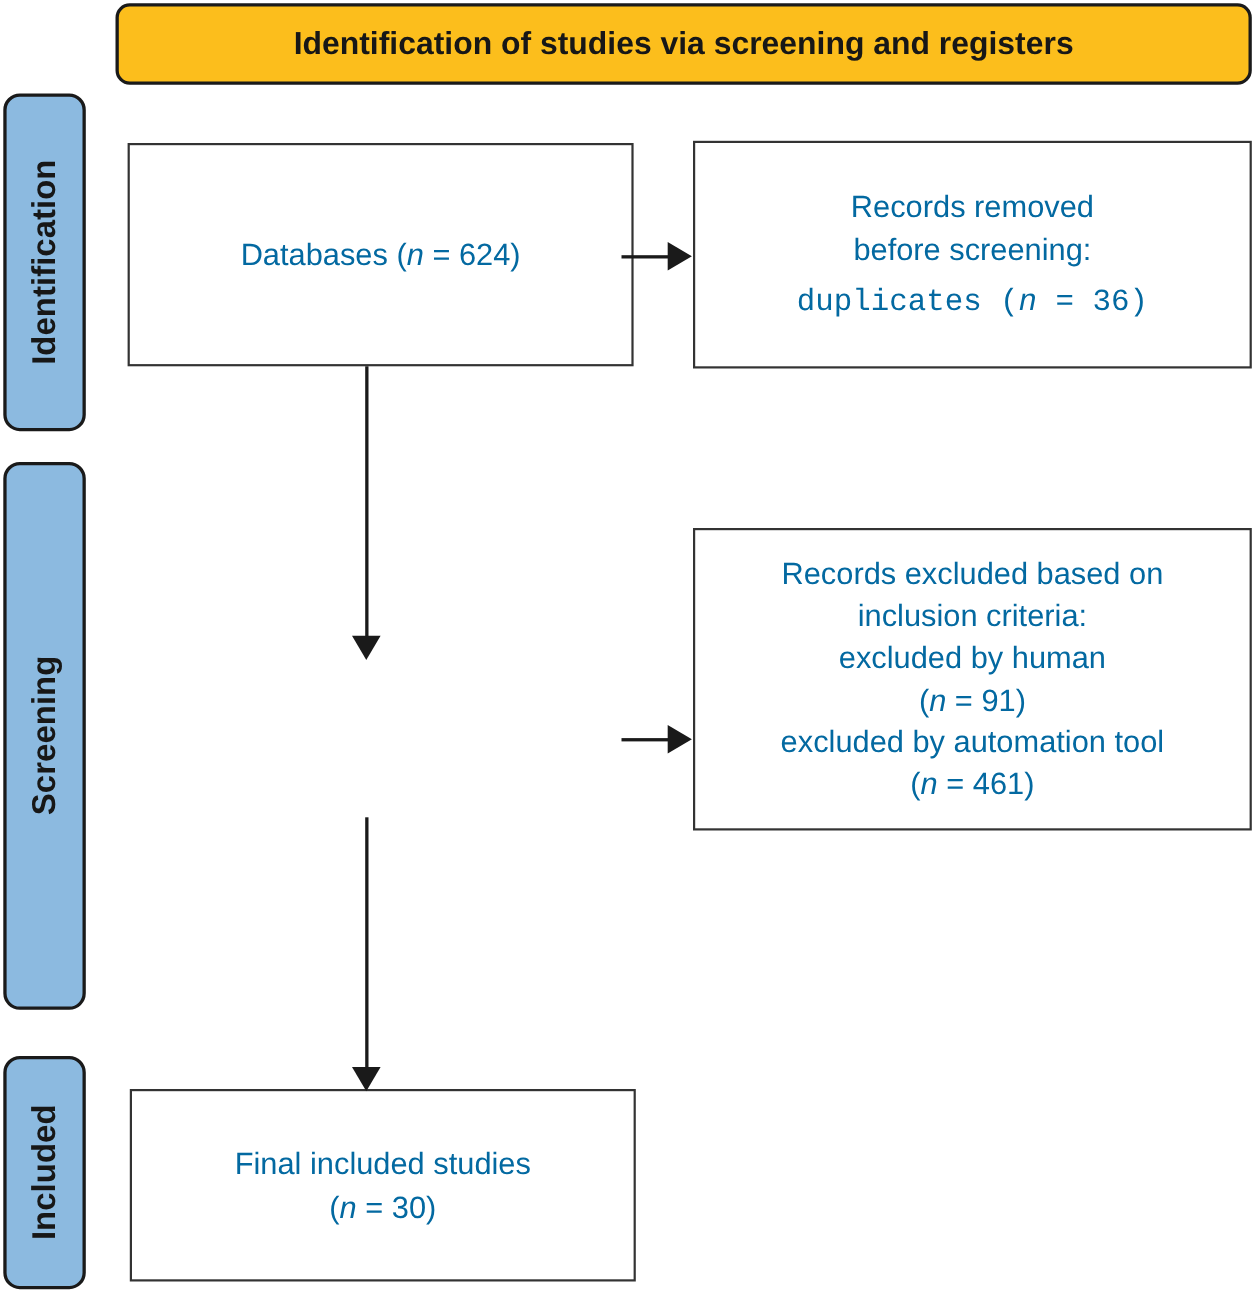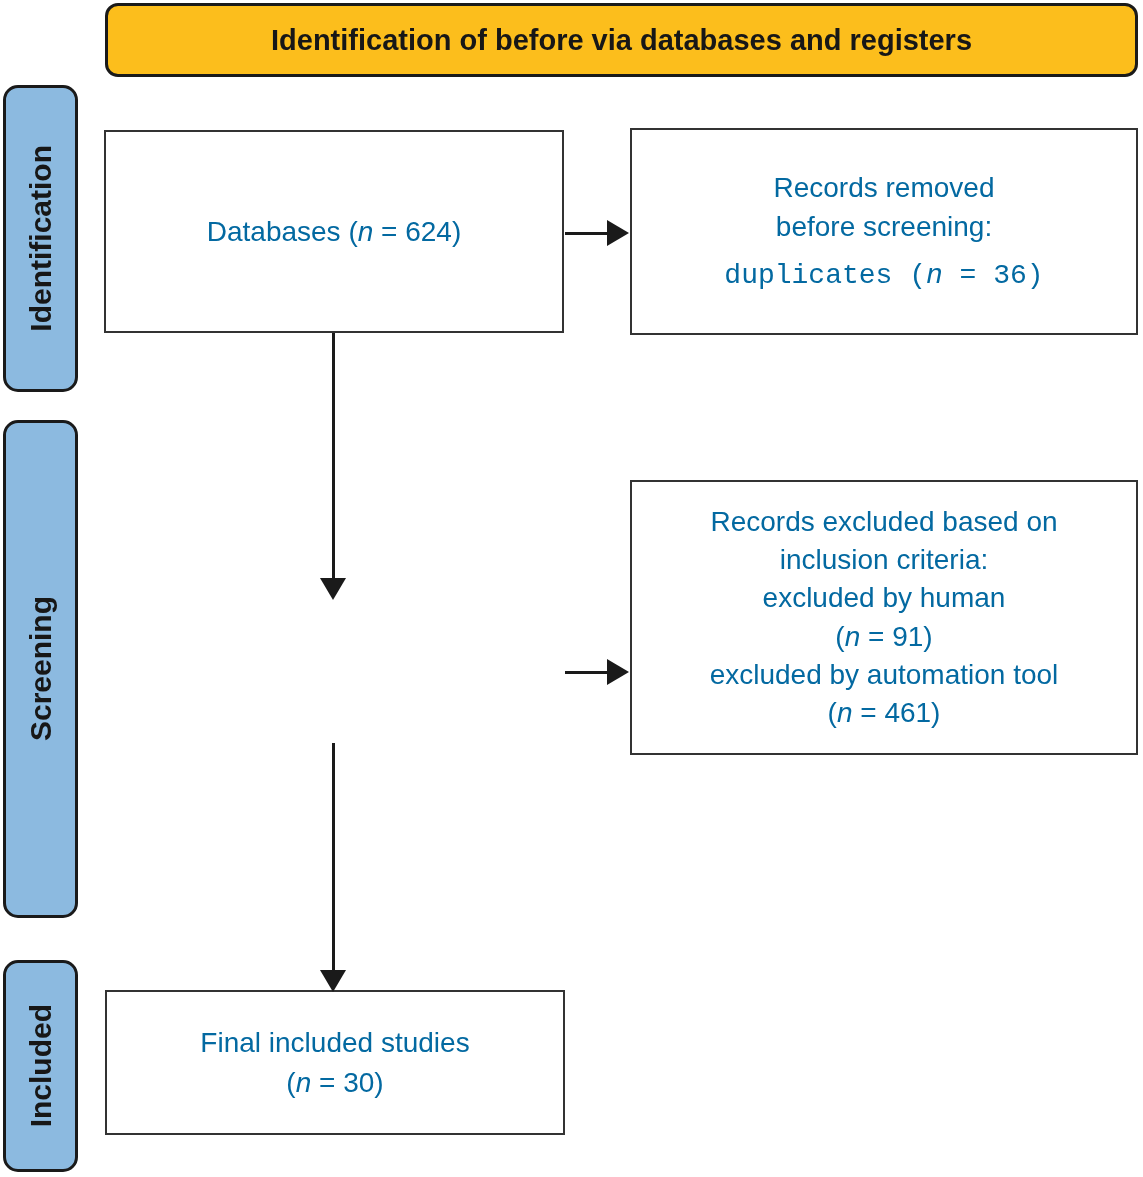--- a/index.html
+++ b/index.html
@@ -63,27 +63,27 @@
     display: flex; flex-direction: column;
     align-items: center; justify-content: center;
     text-align: center;
     font-size: 28px;
     line-height: 1.4;
     color: #0369a1;
     padding: 6px 10px;
   }
   .flowbox .para { margin: 0; }
   .flowbox .para + .para { margin-top: 9px; font-family: Liberation Mono, monospace; }
-  .box-databases        { left: 104px; top: 130px; width: 460px; height: 203px; }
+  .box-databases        { left: 116px; top: 130px; width: 460px; height: 203px; }
   .box-records-removed  { left: 630px; top: 128px; width: 508px; height: 207px; }
   .box-reports-sought   { left: 105px; top: 600px; width: 460px; height: 143px; }
   .box-records-excluded { left: 630px; top: 480px; width: 508px; height: 275px; line-height: 1.36; }
   .box-reports-excluded { left: 630px; top: 770px; width: 508px; height: 258px; }
   .box-reports-excluded .para + .para { margin-top: 14px; }
-  .box-final-included   { left: 105px; top: 990px; width: 460px; height: 145px; }
+  .box-final-included   { left: 118px; top: 990px; width: 460px; height: 175px; }
 
   
   .line-v { position: absolute; width: 3px; background: var(--line-color); }
   .line-h { position: absolute; height: 3px; background: var(--line-color); }
   .head-down {
     position: absolute; width: 0; height: 0;
     border-left: 13px solid transparent;
     border-right: 13px solid transparent;
     border-top: 22px solid var(--line-color);
   }
@@ -93,21 +93,21 @@
     border-bottom: 13px solid transparent;
     border-left: 22px solid var(--line-color);
   }
 </style>
 </head>
 <body>
 
 <div class="canvas">
 
   <div class="banner">
-    <span>Identification of before via databases and registers</span>
+    <span>Identification of studies via screening and registers</span>
   </div>
 
   <div class="stage stage-identification">
     <span class="stage-label">Identification</span>
   </div>
   <div class="stage stage-screening">
     <span class="stage-label">Screening</span>
   </div>
   <div class="stage stage-included">
     <span class="stage-label">Included</span>

